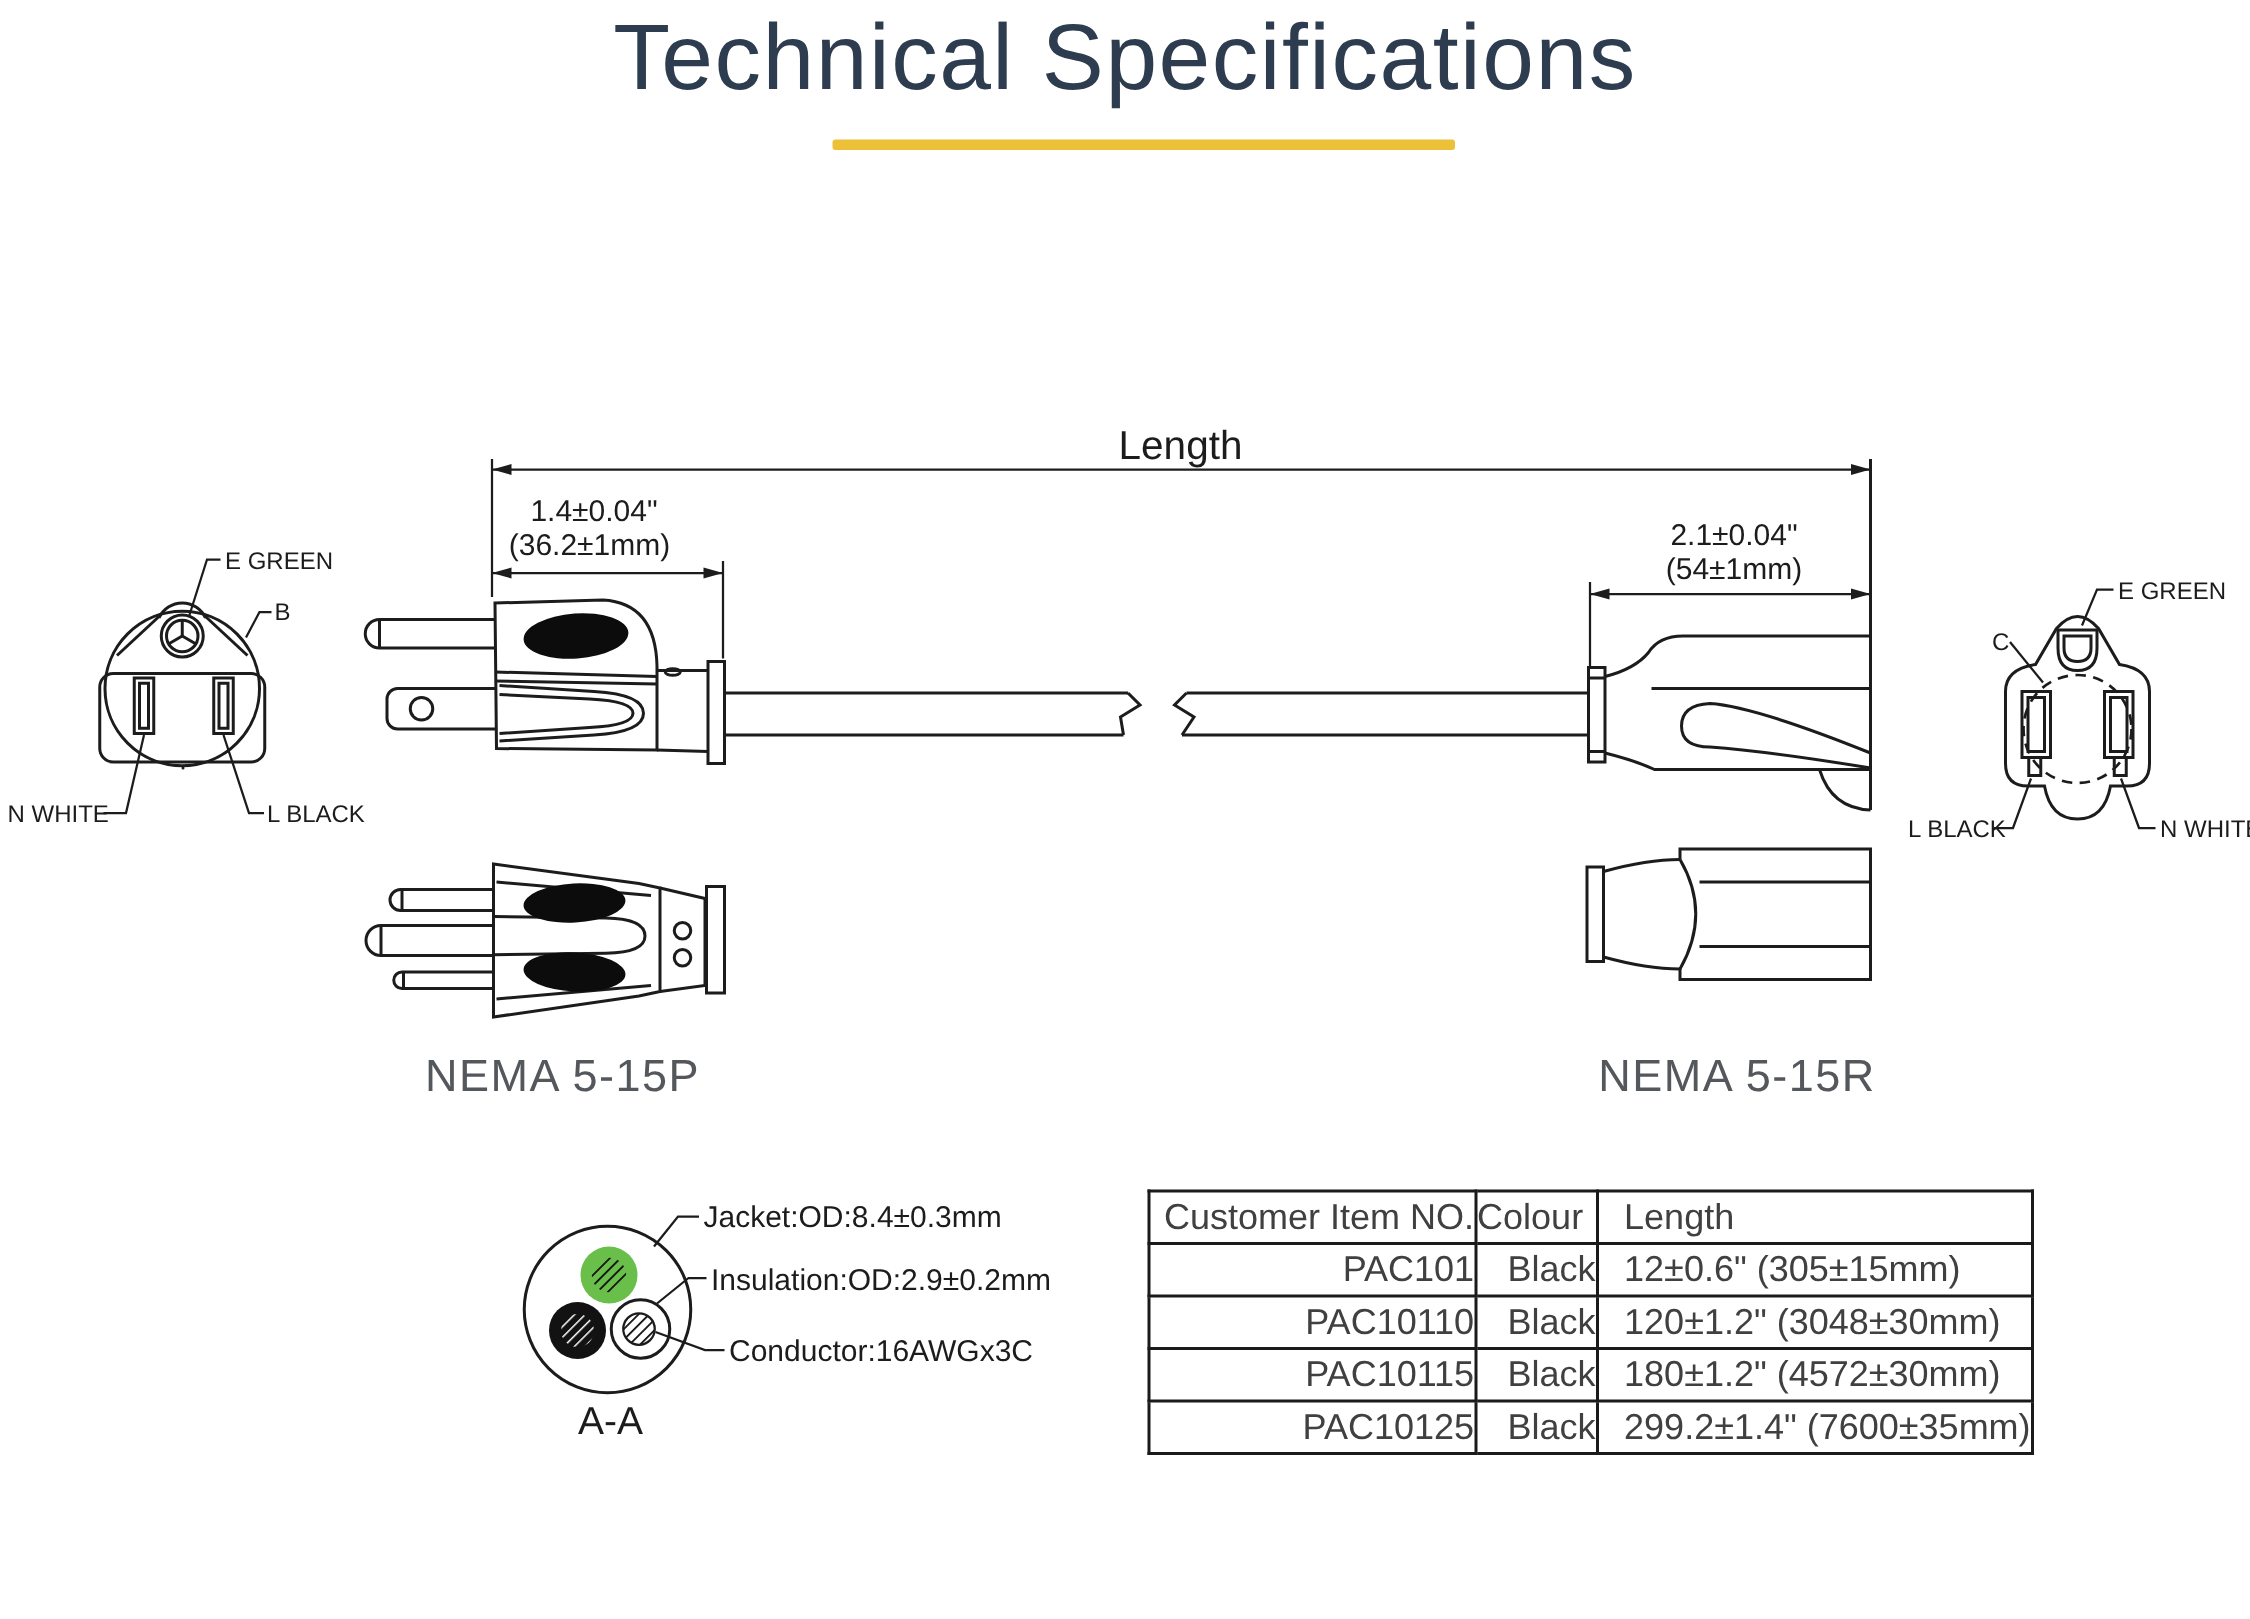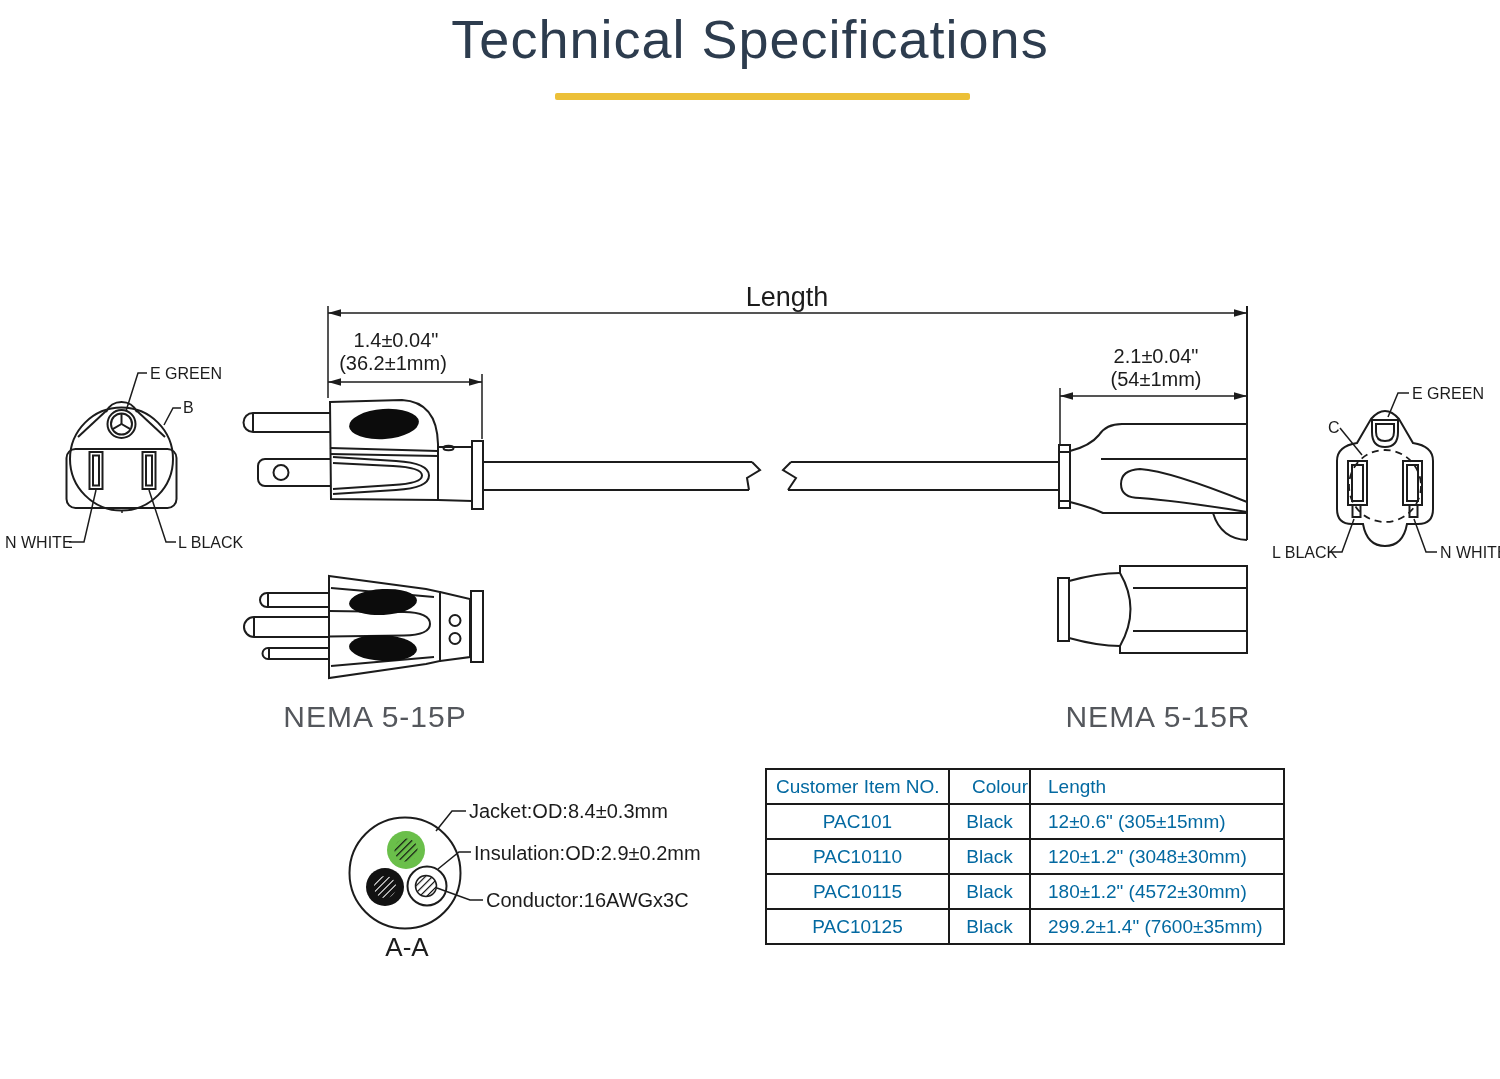--- a/index.html
+++ b/index.html
@@ -1,36 +1,36 @@
 <!DOCTYPE html>
 <html><head>
 <meta charset="utf-8">
 <style>
   html,body{margin:0;padding:0;background:#fff;}
   .page{position:relative;width:1500px;height:1079px;background:#fff;overflow:hidden;
         font-family:"Liberation Sans","DejaVu Sans",sans-serif;}
   .page-title{position:absolute;top:0;left:0;width:100%;margin:0;text-align:center;
-        font-size:54px;line-height:78px;font-weight:300;color:#2d3c4e;letter-spacing:1px;}
+        font-size:62px;line-height:78px;font-weight:300;color:#2d3c4e;letter-spacing:1px;}
   .accent-bar{position:absolute;left:555px;top:93px;width:415px;height:7px;background:#ecc038;border-radius:2px;}
   svg{position:absolute;left:0;top:0;}
   svg text{font-family:"Liberation Sans","DejaVu Sans",sans-serif;fill:#1c1c1c;}
   .lbl{font-size:16px;}
   .dim{font-size:20px;}
   .dimbig{font-size:27px;}
   .cs{font-size:20px;}
   .nema{font-size:30px;fill:#54575c;font-weight:300;letter-spacing:1px;}
   .aa{font-size:26px;}
-  .spec-table{position:absolute;left:765px;top:768px;border-collapse:collapse;table-layout:fixed;
-        font-size:19px;color:#0369a1;}
+  .spec-table{position:absolute;left:765px;top:793px;border-collapse:collapse;table-layout:fixed;
+        font-size:24px;color:#404040;}
   .spec-table th,.spec-table td{border:2px solid #1a1a1a;height:35px;box-sizing:border-box;
         padding:0;font-weight:normal;white-space:nowrap;overflow:hidden;}
   .spec-table .w1{width:183px;} .spec-table .w2{width:81px;} .spec-table .w3{width:254px;}
   .spec-table th{text-align:left;}
-  .spec-table th.p1{padding-left:9px;} .spec-table th.p2{padding-left:22px;} .spec-table th.p3{padding-left:17px;}
-  .spec-table td.c{text-align:center;margin-left:40px;}
+  .spec-table th.p1{padding-left:9px;} .spec-table th.p2{padding-left:0;} .spec-table th.p3{padding-left:17px;}
+  .spec-table td.c{text-align:right;margin-left:40px;}
   .spec-table td.l{text-align:left;padding-left:17px;}
 </style>
 </head>
 <body>
 
 <div class="page">
 
   <h1 class="page-title">Technical Specifications</h1>
   <div class="accent-bar"></div>
 

